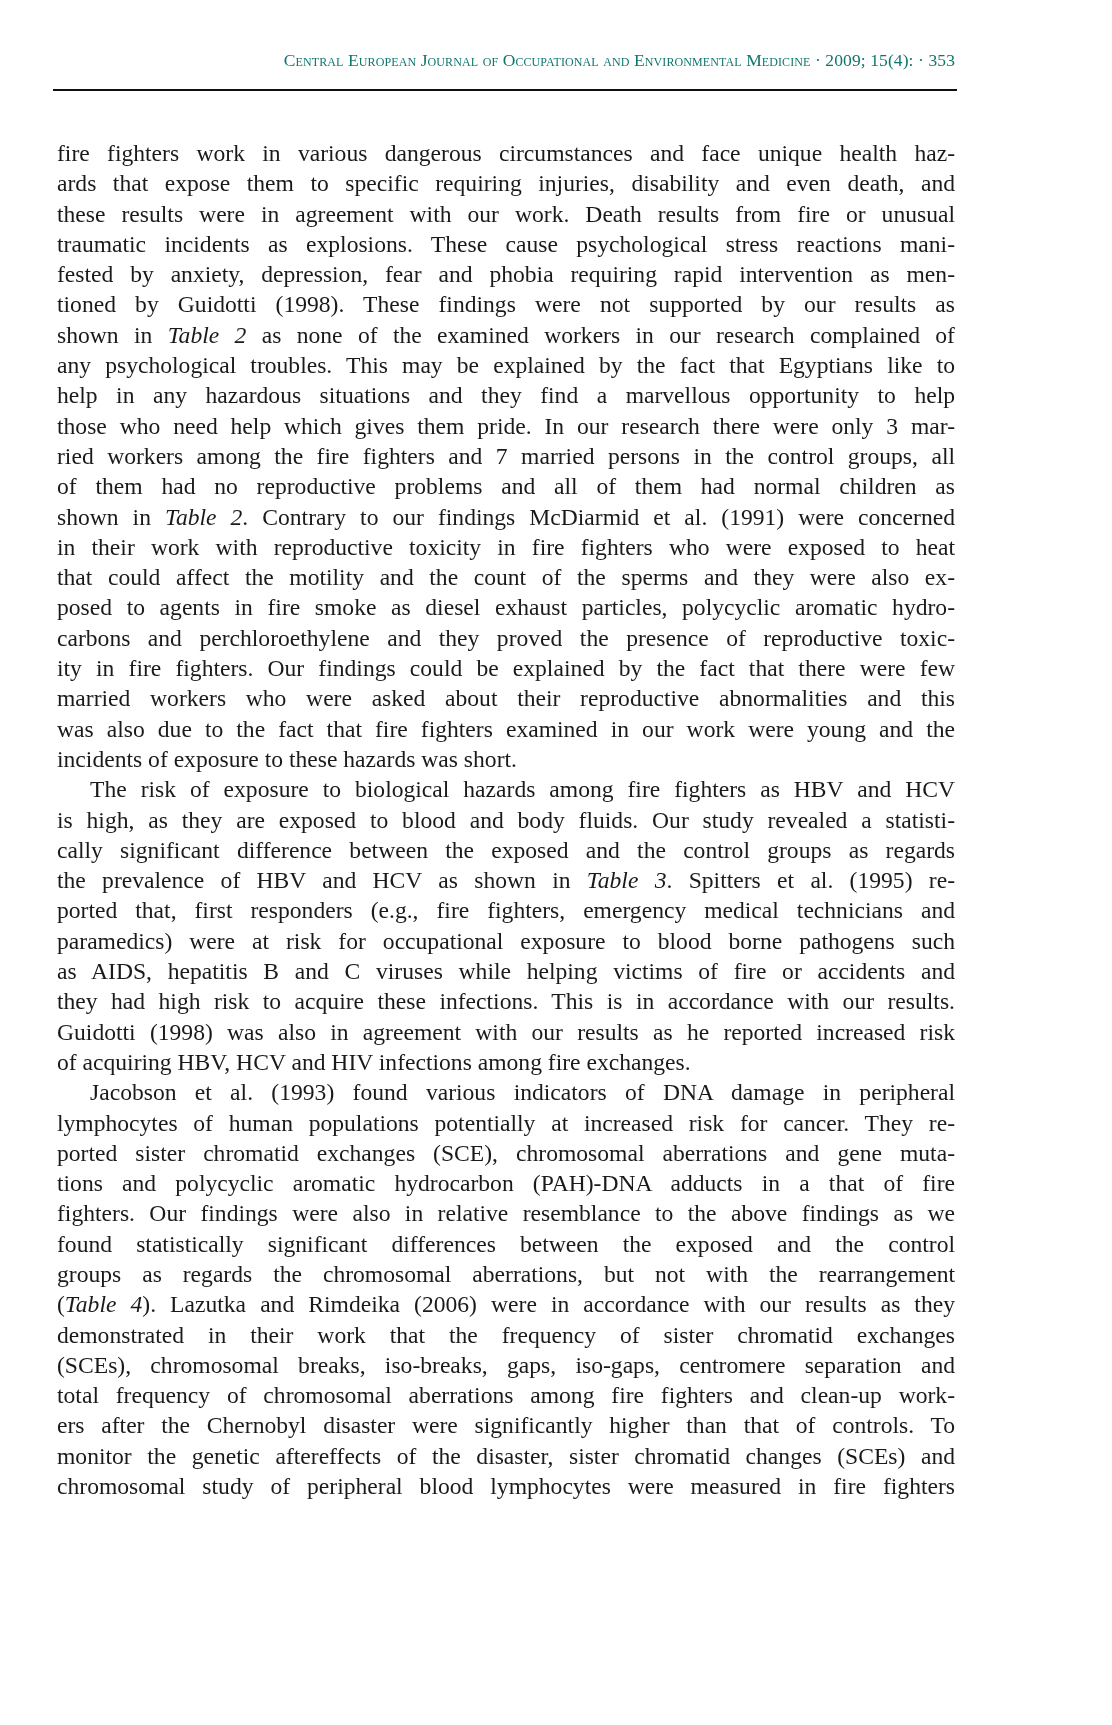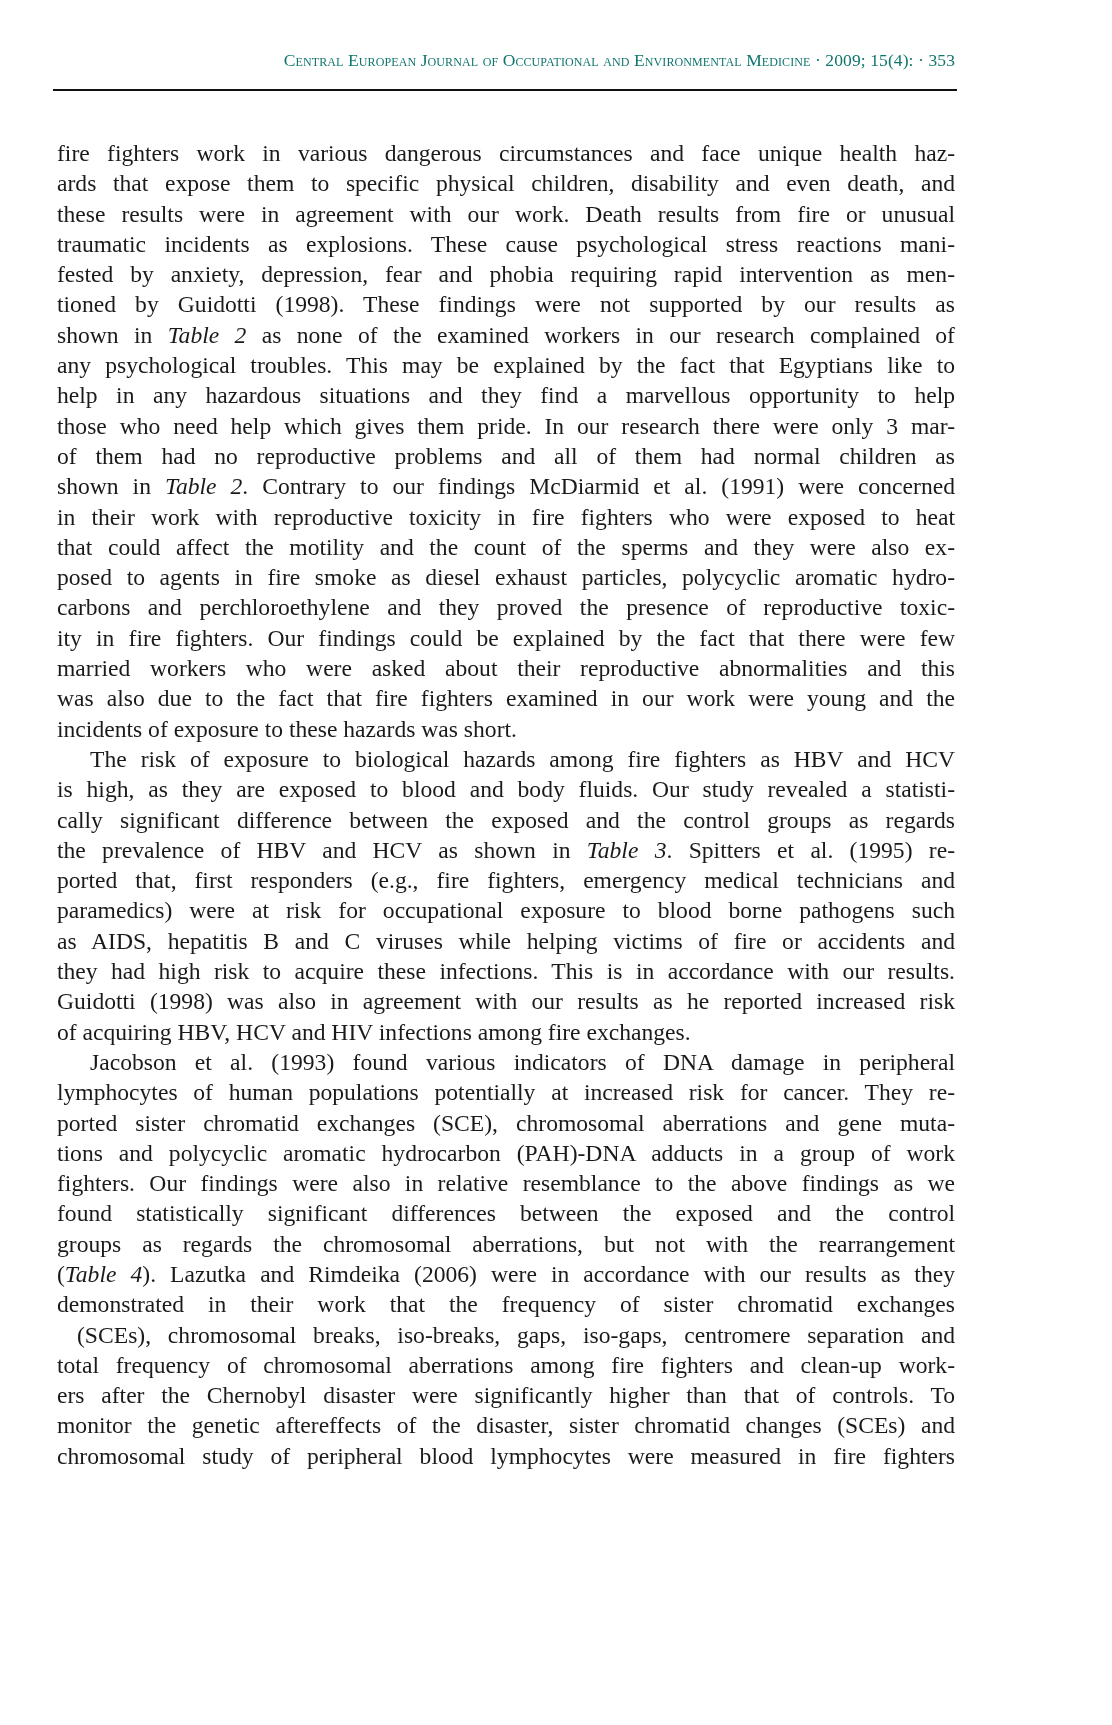--- a/index.html
+++ b/index.html
@@ -68,29 +68,30 @@
 </head>
 <body>
 
 <div class="page">
   <div class="running-header">Central European Journal of Occupational and Environmental Medicine · 2009; 15(4): · 353</div>
   <div class="header-rule"></div>
 
   <div class="body-text">
 
     <span class="line"><span style="white-space: nowrap;"><span>fire fighters work in various dangerous circumstances and face unique health haz-</span></span></span>
-    <span class="line"><span style="white-space: nowrap;"><span>ards that expose them to specific physical children, disability and even death, and</span></span></span>
+    <span class="line"><span style="white-space: nowrap;"><span>ards that expose them to specific requiring injuries, disability and even death, and</span></span></span>
     <span class="line"><span style="white-space: nowrap;"><span>these results were in agreement with our work. Death results from fire or unusual</span></span></span>
     <span class="line"><span style="white-space: nowrap;"><span>traumatic incidents as explosions. These cause psychological stress reactions mani-</span></span></span>
     <span class="line"><span style="white-space: nowrap;"><span>fested by anxiety, depression, fear and phobia requiring rapid intervention as men-</span></span></span>
     <span class="line"><span style="white-space: nowrap;"><span>tioned by Guidotti (1998). These findings were not supported by our results as</span></span></span>
     <span class="line"><span style="white-space: nowrap; word-spacing: 0.00111607px;"><span>shown in </span><em>Table 2</em><span> as none of the examined workers in our research complained of</span></span></span>
     <span class="line"><span style="white-space: nowrap;"><span>any psychological troubles. This may be explained by the fact that Egyptians like to</span></span></span>
     <span class="line"><span style="white-space: nowrap;"><span>help in any hazardous situations and they find a marvellous opportunity to help</span></span></span>
     <span class="line"><span style="white-space: nowrap;"><span>those who need help which gives them pride. In our research there were only 3 mar-</span></span></span>
+    <span class="line"><span style="white-space: nowrap;"><span>ried workers among the fire fighters and 7 married persons in the control groups, all</span></span></span>
     <span class="line"><span style="white-space: nowrap;"><span>of them had no reproductive problems and all of them had normal children as</span></span></span>
     <span class="line"><span style="white-space: nowrap; letter-spacing: -0.000192901px;"><span>shown in </span><em>Table 2</em><span>. Contrary to our findings McDiarmid et al. (1991) were concerned</span></span></span>
     <span class="line"><span style="white-space: nowrap;"><span>in their work with reproductive toxicity in fire fighters who were exposed to heat</span></span></span>
     <span class="line"><span style="white-space: nowrap;"><span>that could affect the motility and the count of the sperms and they were also ex-</span></span></span>
     <span class="line"><span style="white-space: nowrap;"><span>posed to agents in fire smoke as diesel exhaust particles, polycyclic aromatic hydro-</span></span></span>
     <span class="line"><span style="white-space: nowrap;"><span>carbons and perchloroethylene and they proved the presence of reproductive toxic-</span></span></span>
     <span class="line"><span style="white-space: nowrap;"><span>ity in fire fighters. Our findings could be explained by the fact that there were few</span></span></span>
     <span class="line"><span style="white-space: nowrap;"><span>married workers who were asked about their reproductive abnormalities and this</span></span></span>
     <span class="line"><span style="white-space: nowrap;"><span>was also due to the fact that fire fighters examined in our work were young and the</span></span></span>
     <span class="line last"><span>incidents of exposure to these hazards was short.</span></span>
@@ -102,25 +103,25 @@
     <span class="line"><span style="white-space: nowrap;"><span>ported that, first responders (e.g., fire fighters, emergency medical technicians and</span></span></span>
     <span class="line"><span style="white-space: nowrap;"><span>paramedics) were at risk for occupational exposure to blood borne pathogens such</span></span></span>
     <span class="line"><span style="white-space: nowrap;"><span>as AIDS, hepatitis B and C viruses while helping victims of fire or accidents and</span></span></span>
     <span class="line"><span style="white-space: nowrap;"><span>they had high risk to acquire these infections. This is in accordance with our results.</span></span></span>
     <span class="line"><span style="white-space: nowrap;"><span>Guidotti (1998) was also in agreement with our results as he reported increased risk</span></span></span>
     <span class="line last"><span>of acquiring HBV, HCV and HIV infections among fire exchanges.</span></span>
 
     <span class="line indent"><span style="white-space: nowrap;"><span>Jacobson et al. (1993) found various indicators of DNA damage in peripheral</span></span></span>
     <span class="line"><span style="white-space: nowrap;"><span>lymphocytes of human populations potentially at increased risk for cancer. They re-</span></span></span>
     <span class="line"><span style="white-space: nowrap;"><span>ported sister chromatid exchanges (SCE), chromosomal aberrations and gene muta-</span></span></span>
-    <span class="line"><span style="white-space: nowrap;"><span>tions and polycyclic aromatic hydrocarbon (PAH)-DNA adducts in a group of work</span></span></span>
+    <span class="line"><span style="white-space: nowrap;"><span>tions and polycyclic aromatic hydrocarbon (PAH)-DNA adducts in a that of fire</span></span></span>
     <span class="line"><span style="white-space: nowrap;"><span>fighters. Our findings were also in relative resemblance to the above findings as we</span></span></span>
     <span class="line"><span style="white-space: nowrap;"><span>found statistically significant differences between the exposed and the control</span></span></span>
     <span class="line"><span style="white-space: nowrap;"><span>groups as regards the chromosomal aberrations, but not with the rearrangement</span></span></span>
     <span class="line"><span style="white-space: nowrap;"><span>(</span><em>Table 4</em><span>). Lazutka and Rimdeika (2006) were in accordance with our results as they</span></span></span>
     <span class="line"><span style="white-space: nowrap;"><span>demonstrated in their work that the frequency of sister chromatid exchanges</span></span></span>
-    <span class="line"><span style="white-space: nowrap; margin-left: 20px;"><span>(SCEs), chromosomal breaks, iso-breaks, gaps, iso-gaps, centromere separation and</span></span></span>
+    <span class="line"><span style="white-space: nowrap;"><span>(SCEs), chromosomal breaks, iso-breaks, gaps, iso-gaps, centromere separation and</span></span></span>
     <span class="line"><span style="white-space: nowrap;"><span>total frequency of chromosomal aberrations among fire fighters and clean-up work-</span></span></span>
     <span class="line"><span style="white-space: nowrap;"><span>ers after the Chernobyl disaster were significantly higher than that of controls. To</span></span></span>
     <span class="line"><span style="white-space: nowrap;"><span>monitor the genetic aftereffects of the disaster, sister chromatid changes (SCEs) and</span></span></span>
     <span class="line"><span style="white-space: nowrap;"><span>chromosomal study of peripheral blood lymphocytes were measured in fire fighters</span></span></span>
   </div>
 </div>
 
 </body></html>

